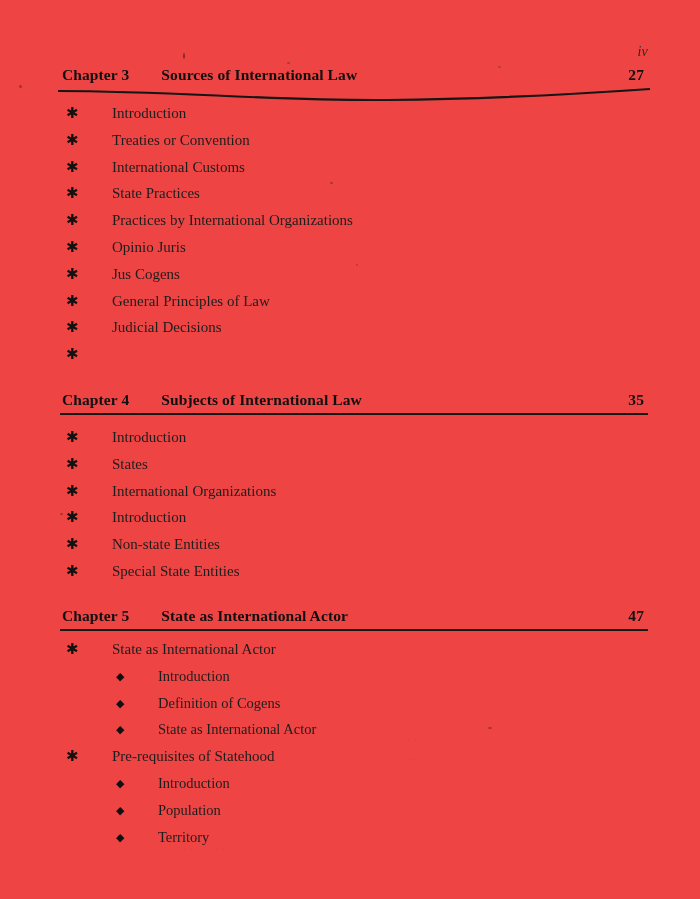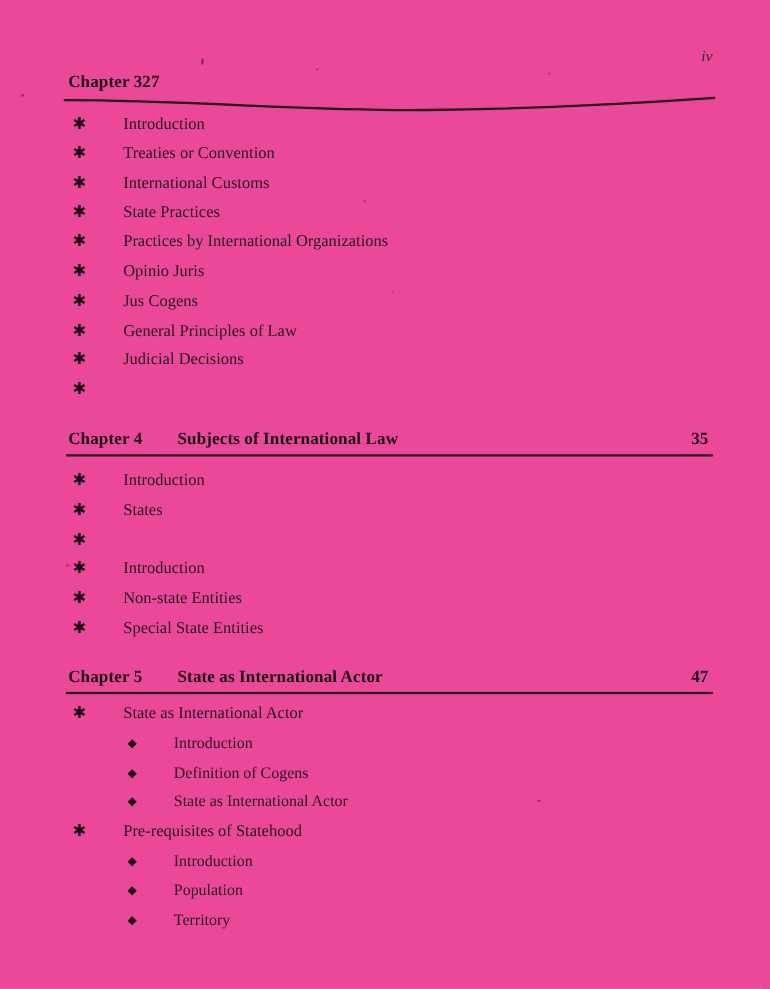--- a/index.html
+++ b/index.html
@@ -4,21 +4,21 @@
 <style>
   html, body {
     margin: 0;
     padding: 0;
     background: #ffffff;
   }
   .page {
     position: relative;
     width: 700px;
     height: 899px;
-    background: #ec4899;
+    background: #ef4444;
     font-family: "Liberation Serif", "DejaVu Serif", serif;
     color: #1a1a1a;
     overflow: hidden;
   }
 
   
   .folio {
     position: absolute;
     right: 52px;
     top: 44px;
@@ -130,20 +130,21 @@
   <div class="speck" style="left:488px;top:727px;width:4px;height:2px;opacity:.3;"></div>
 
   <div class="ghost" style="left:388px;top:733px;">·  ·   ·     ·        ·</div>
   <div class="ghost" style="left:382px;top:753px;">· ·   · · · ·      ·  ·      ·</div>
   <div class="ghost" style="left:176px;top:842px;">· · · · · · · ·</div>
 
   <div id="chapters-root">
       <div class="chapter" style="top: 66px;">
         <div class="chapter-head">
           <span class="ch-label">Chapter 3</span>
+          <span class="ch-title">Sources of International Law</span>
           <span class="ch-page">27</span>
         </div>
         <svg class="rule-curve" viewBox="0 0 592 16" preserveAspectRatio="none" style="top: 22px;">
           <path d="M0,3 C120,3 210,13 330,12 C440,11 520,6 592,1" stroke="#151515" stroke-width="2.1" fill="none"></path>
         </svg>
       </div>
       <div class="items" style="top: 100px;">
         <div class="item">
           <span class="bullet">✱</span>
           <span class="text">Introduction</span>
@@ -196,20 +197,21 @@
         <div class="item">
           <span class="bullet">✱</span>
           <span class="text">Introduction</span>
         </div>
         <div class="item">
           <span class="bullet">✱</span>
           <span class="text">States</span>
         </div>
         <div class="item">
           <span class="bullet">✱</span>
+          <span class="text">International Organizations</span>
         </div>
         <div class="item">
           <span class="bullet">✱</span>
           <span class="text">Introduction</span>
         </div>
         <div class="item">
           <span class="bullet">✱</span>
           <span class="text">Non-state Entities</span>
         </div>
         <div class="item">

